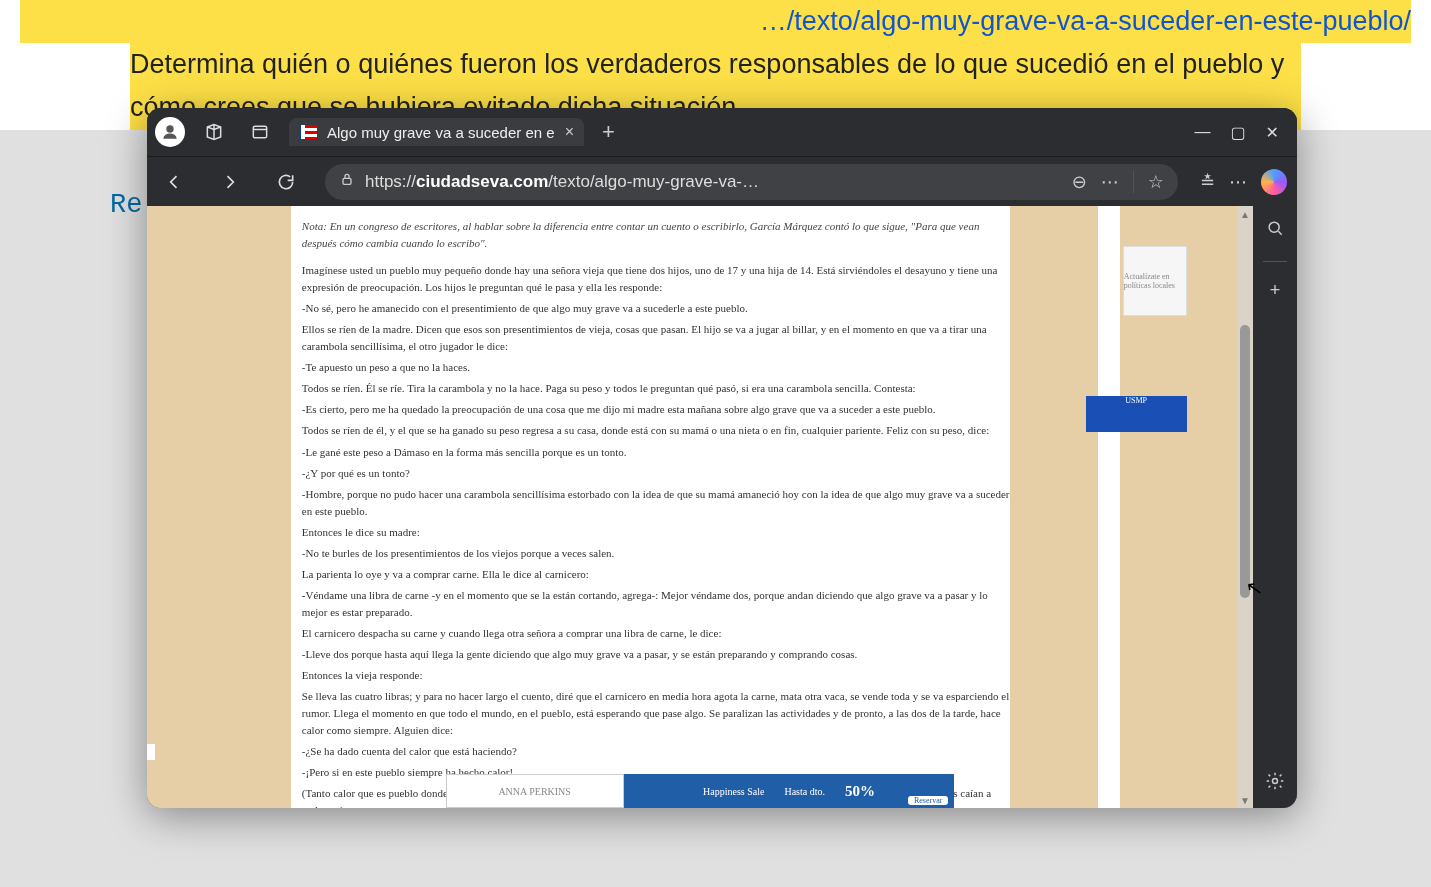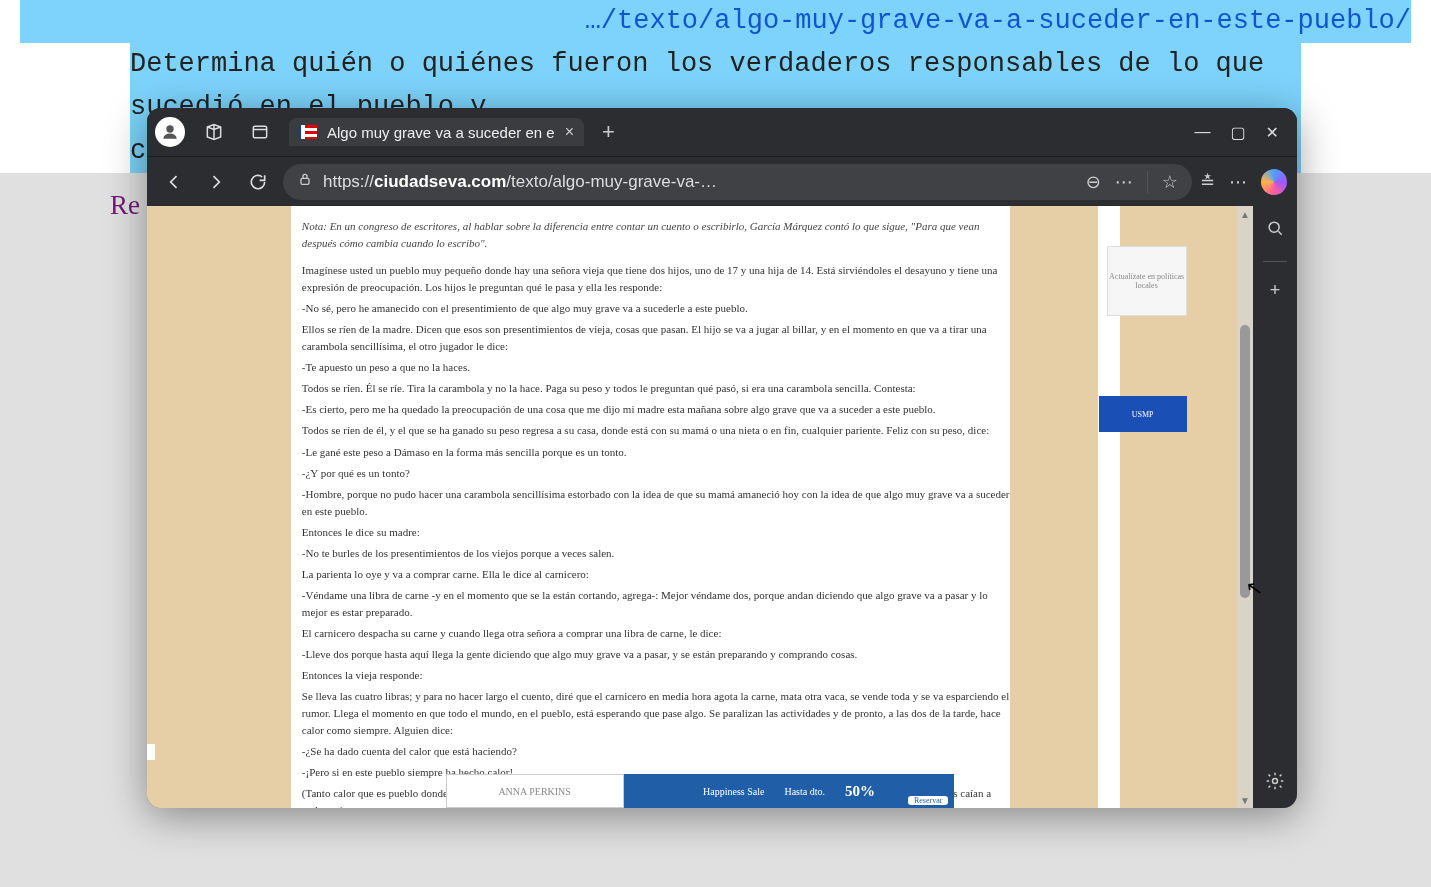--- a/index.html
+++ b/index.html
@@ -13,33 +13,33 @@
   }
 
   
   .doc-bg {
     position: absolute;
     left: 0; top: 0; right: 0;
     background: #fff;
     padding: 0 20px;
   }
   .doc-line {
-    font-family: Liberation Mono, monospace;
+    font-family: Liberation Sans, sans-serif;
     font-size: 27px;
     color: #222;
     line-height: 1.6;
-    background: #7dd3fc;
+    background: #fde047;
   }
   .doc-line.url-frag { color: #1155cc; text-align: right; }
   .doc-re {
     position: absolute;
     left: 110px; top: 190px;
-    font-family: Liberation Serif, serif;
+    font-family: Liberation Mono, monospace;
     font-size: 27px;
-    color: #701a75;
+    color: #0369a1;
   }
 
   
   .browser {
     position: absolute;
     left: 147px;
     top: 108px;
     width: 1150px;
     height: 700px;
     background: #202225;
@@ -98,21 +98,21 @@
   .win-controls { margin-left:auto; display:flex; gap:20px; padding-right:10px; }
   .win-controls span { color:#ddd; font-size:16px; }
 
   
   .toolbar {
     height: 50px;
     background: #2b2d31;
     display: flex;
     align-items: center;
     padding: 0 10px;
-    gap: 8px;
+    gap: 22px;
     color: #ddd;
     border-top: 1px solid #1a1b1d;
   }
   .nav-btn {
     width: 34px; height: 34px;
     display:flex;align-items:center;justify-content:center;
     color:#ddd; font-size:20px;
     border-radius:6px;
   }
   .nav-btn svg { width:20px; height:20px; fill:none; stroke:#ddd; stroke-width:2; }
@@ -173,36 +173,36 @@
     top: 12px;
     line-height: 1.55;
   }
   .story p { margin: 0 0 4px 0; }
   .story .note { font-style: italic; color:#444; margin-bottom:10px; }
 
   .side-ad {
     position:absolute;
     right: 6%;
     top: 40px;
-    width: 80px; height: 70px;
+    width: 64px; height: 70px;
     background:#f6f6f6;
     border:1px solid #ddd;
     font-size:8px; color:#888;
     display:flex; align-items:center; justify-content:center;
-    text-align:center;
+    text-align:left;
   }
   .side-ad2 {
     position:absolute;
     right: 6%;
     top: 190px;
-    width: 88px; height: 36px;
+    width: 101px; height: 36px;
     background:#1a4fb5;
     color:#fff;
     font-size:8px;
-    display:flex; align-items:center; justify-content:center;
+    display:flex; justify-content:center;
     gap:4px;
   }
 
   .bottom-banner {
     position:absolute;
     bottom:0; left:27%;
     width:46%; height:34px;
     display:flex;
   }
   .bb-left { flex:0 0 35%; background:#fff; border:1px solid #ccc; display:flex; align-items:center; justify-content:center; font-size:10px; color:#888; }

